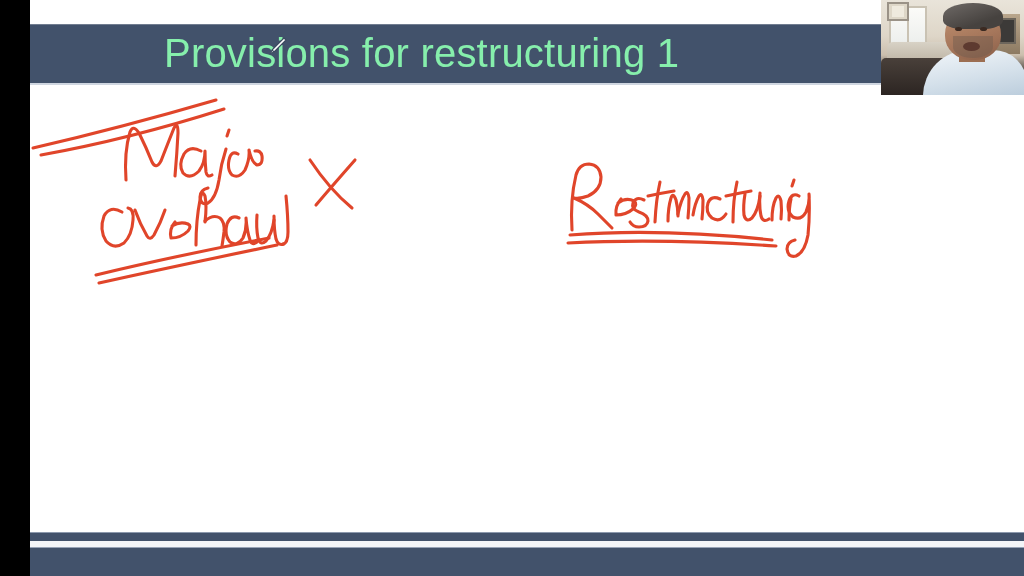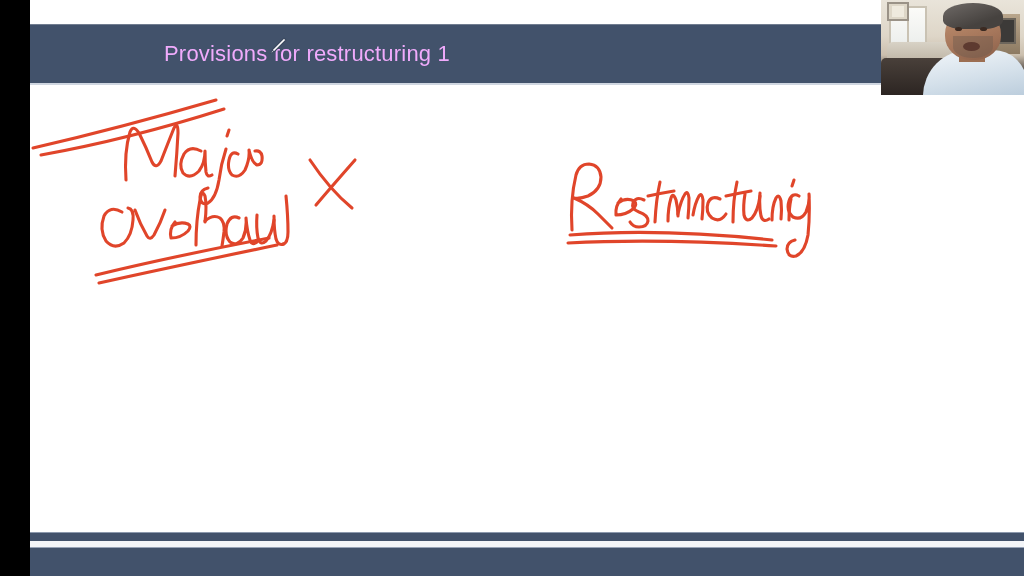--- a/index.html
+++ b/index.html
@@ -45,22 +45,22 @@
     box-shadow: 0 1px 0 rgba(255,255,255,0.25) inset;
   }
   #title-bar::after {
     content: "";
     position: absolute;
     left: 0; right: 0; bottom: -2px;
     height: 2px;
     background: #cfd6e0;
   }
   #slide-title {
-    color: #f0abfc;
-    font-size: 22px;
+    color: #86efac;
+    font-size: 40px;
     font-weight: 400;
     letter-spacing: 0.2px;
     margin-left: 134px;
     white-space: nowrap;
     font-family: "Liberation Sans", sans-serif;
   }
 
   
   #pen-cursor {
     position: absolute;

